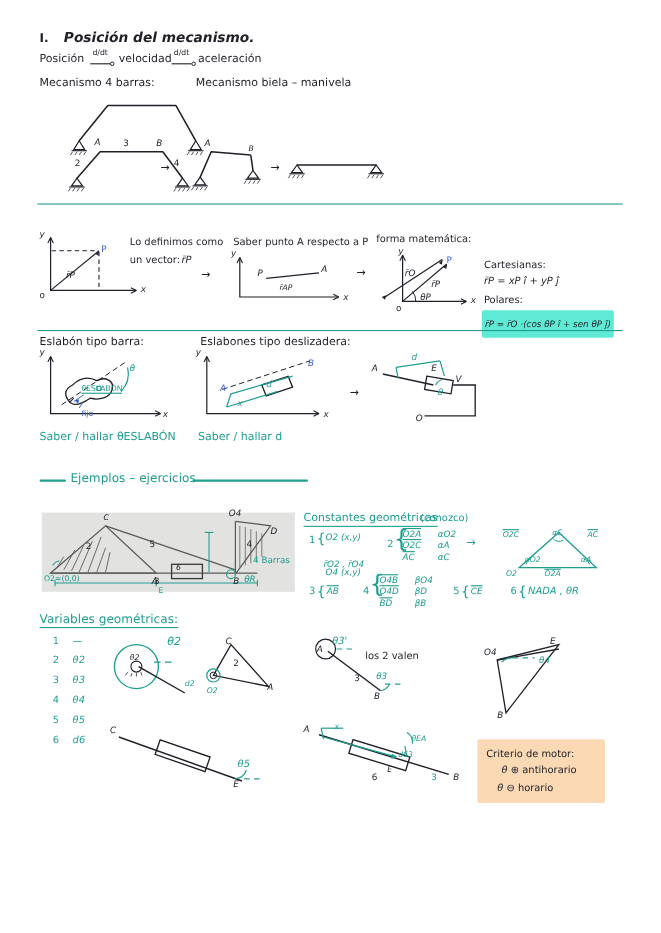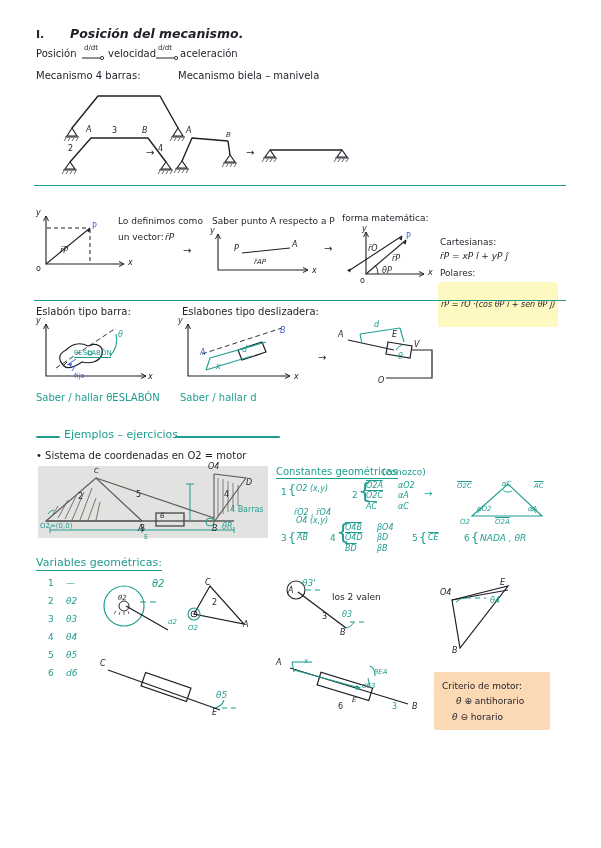--- a/index.html
+++ b/index.html
@@ -9,42 +9,42 @@
     font-family:"DejaVu Sans", sans-serif;
     color:#1a1a1a;
     overflow:hidden;
     position:relative;
   }
   .page{position:relative;width:601px;height:848px;}
   .abs{position:absolute;}
   .ink{color:#1f1f28;}
   .teal{color:#1f9e8f;}
   .blue{color:#3b5fd0;}
-  .hl{background:#fef9c3;padding:18px 3px;border-radius:2px;display:inline-block;}
+  .hl{background:#5eead4;padding:8px 3px;border-radius:2px;display:inline-block;}
   .u{border-bottom:1px solid currentColor;padding-bottom:1px;}
   .t10{font-size:10px;}
   .t9{font-size:9px;}
   .t8{font-size:8px;}
   .t7{font-size:7px;}
   .t11{font-size:11px;}
   .t12{font-size:12.5px;}
   .it{font-style:italic;}
   svg{display:block;overflow:visible;}
   .ov{text-decoration:overline;}
   .greybox{background:#e2e2e0;}
   .signbox{background:#fbd9b4;}
   .rule{height:2px;background:#1f9e8f;border-radius:2px;}
 </style>
 </head>
 <body>
 
 <div class="page">
 
   <div class="abs t11 ink" style="left:36px;top:28px;font-weight:600;">I.</div>
-  <div class="abs t12 ink it" style="left:58px;top:26px;font-weight:600;margin-left:12px;">Posición del mecanismo.</div>
+  <div class="abs t12 ink it" style="left:58px;top:26px;font-weight:600;">Posición del mecanismo.</div>
 
   <div class="abs t10 ink" style="left:36px;top:48px;">Posición</div>
   <div class="abs t7 ink" style="left:84px;top:44px;">d/dt</div>
   <svg class="abs" style="left:82px;top:55px;" width="22" height="8">
       <path d="M0,3 H18" stroke="#1f1f28" stroke-width="1" fill="none"></path>
       <circle cx="20" cy="3" r="1.6" stroke="#1f1f28" fill="none" stroke-width="0.9"></circle>
     </svg>
   <div class="abs t10 ink" style="left:108px;top:48px;">velocidad</div>
   <div class="abs t7 ink" style="left:158px;top:44px;">d/dt</div>
   <svg class="abs" style="left:156px;top:55px;" width="22" height="8">
@@ -230,21 +230,20 @@
   <div class="abs t8 ink it" style="left:392px;top:330px;">E</div>
   <div class="abs t8 ink it" style="left:414px;top:340px;">V</div>
   <div class="abs t8 ink it" style="left:378px;top:376px;">O</div>
   <div class="abs t8 teal it" style="left:374px;top:320px;">d</div>
   <div class="abs t8 teal it" style="left:398px;top:352px;">θ</div>
 
   <div class="abs rule" style="left:36px;top:436px;width:24px;"></div>
   <div class="abs t11 teal" style="left:64px;top:428px;">Ejemplos – ejercicios</div>
   <div class="abs rule" style="left:175px;top:436px;width:105px;"></div>
 
-  <div class="abs t10 ink" style="left:36px;top:450px;">• Sistema de coordenadas  en  O2 = motor</div>
 
   <div class="abs greybox" style="left:38px;top:466px;width:230px;height:72px;"></div>
   <svg class="abs" style="left:38px;top:466px;" width="230" height="72">
     <path d="M8,55 L58,12 L104,55 Z" stroke="#5a5a58" stroke-width="1.2" fill="none"></path>
     <path d="M14,50 L20,40 M20,52 L30,34 M27,53 L38,30 M34,54 L46,26 M42,54 L54,22 M50,54 L58,32 M58,54 L62,36" stroke="#5a5a58" stroke-width="0.8" fill="none"></path>
     <path d="M58,12 L176,52" stroke="#5a5a58" stroke-width="1.2" fill="none"></path>
     <path d="M8,55 H196" stroke="#5a5a58" stroke-width="1.3" fill="none"></path>
     <rect x="118" y="47" width="28" height="13" stroke="#3a3a38" stroke-width="1.2" fill="none"></rect>
     <path d="M176,8 L176,56 L208,12 L176,8" stroke="#5a5a58" stroke-width="1.1" fill="none"></path>
     <path d="M180,12 V50 M185,13 V48 M190,15 V46 M195,17 V44 M200,19 V40" stroke="#5a5a58" stroke-width="0.7" fill="none"></path>

